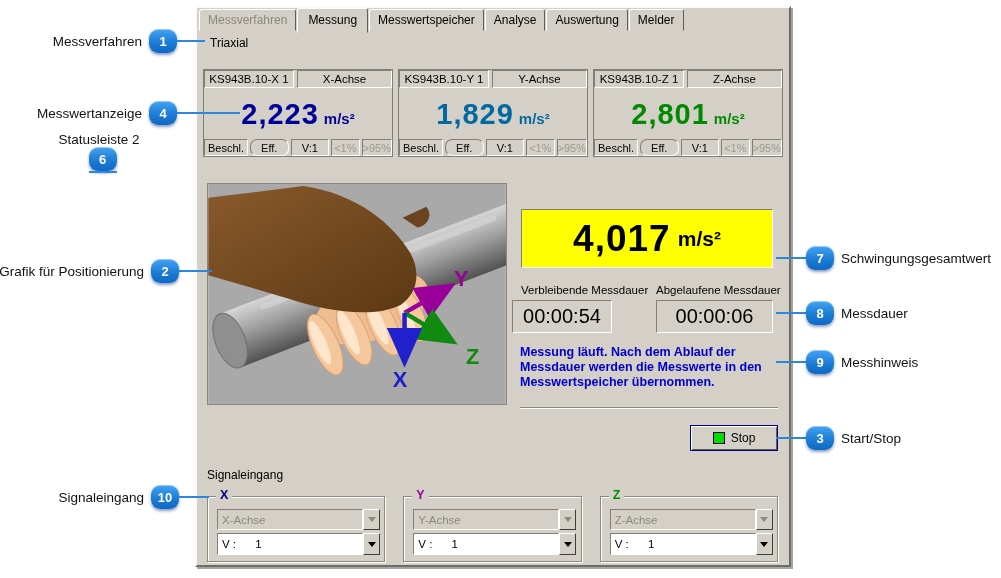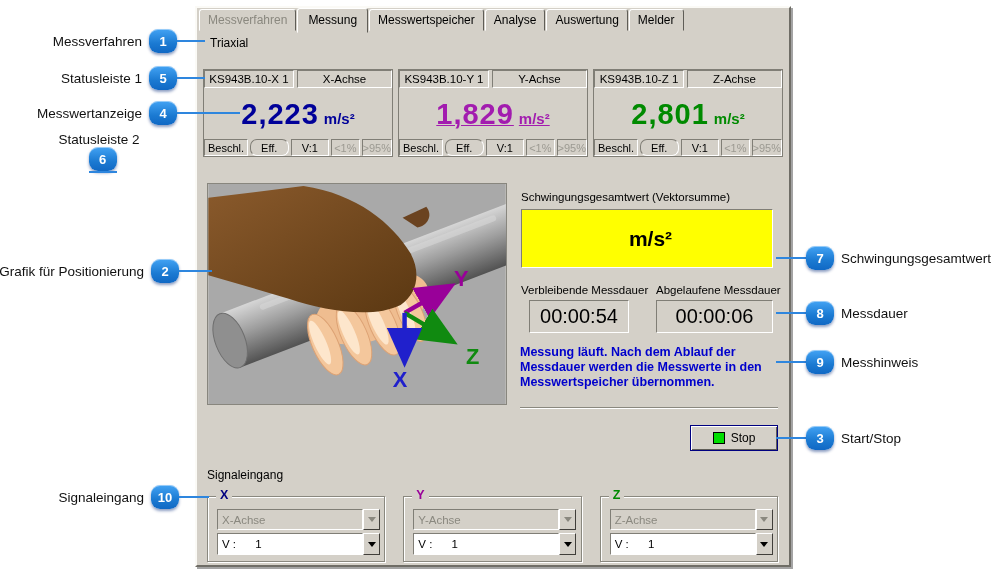--- a/index.html
+++ b/index.html
@@ -22,21 +22,21 @@
 
   
   .channels { position:absolute; left:203px; top:69px; width:580px; display:flex; gap:5px; }
   .panel { flex:1; height:88px; border:1px solid #807e76; display:flex; flex-direction:column; justify-content:space-between; }
   .prow1 { display:flex; gap:3px; height:18px; }
   .pbox { border:1px solid; border-color:#807e76 #fff #fff #807e76; font-size:11.5px; display:flex; align-items:center; justify-content:center; white-space:nowrap; }
   .pbox.sensor { flex:1.02; } .pbox.axis { flex:1.08; }
   .pval { text-align:center; font-weight:bold; line-height:1; padding-top:2px; }
   .pval .num { font-size:29px; letter-spacing:1px;text-align:right; }
   .pval .unit { font-size:15px; margin-left:5px; }
-  .c-x { color:#000099; } .c-y { color:#a21caf;text-decoration:underline; } .c-z { color:#008a00; }
+  .c-x { color:#000099; } .c-y { color:#0369a1; } .c-z { color:#008a00; }
   .prow3 { display:flex; gap:2px; height:17px; }
   .seg { border:1px solid; border-color:#807e76 #fff #fff #807e76; font-size:11px; display:flex; align-items:center; justify-content:center; white-space:nowrap; }
   .seg.s0{flex:4.6;} .seg.s1{flex:4.0;border-radius:7px;} .seg.s2{flex:4.0;} .seg.s3{flex:2.9;} .seg.s4{flex:3.1;}
   .seg.muted { color:#9c9a92; }
 
   
   .graphic { position:absolute; left:207px; top:183px; width:300px; height:222px; border:1px solid #88867e; }
 
   
   .overall-box { position:absolute; left:521px; top:209px; width:252px; height:59px; background:#ffff00;
@@ -194,27 +194,27 @@
     <g>
       <line x1="198" y1="130" x2="240" y2="155" stroke="#108a10" stroke-width="4.5" marker-end="url(#mZ)"></line>
       <text x="260" y="182" font-size="22" font-weight="bold" fill="#108a10">Z</text>
     </g>
     <g>
       <line x1="198" y1="130" x2="198" y2="172" stroke="#2020cc" stroke-width="4.5" marker-end="url(#mX)"></line>
       <text x="186" y="205" font-size="22" font-weight="bold" fill="#2020cc">X</text>
     </g>
   </svg>
 
-  <div class="lbl" style="left:521px; top:191px;">Schwingungsgesamtwert (Vektorsumme)</div>
   <div class="overall-box">
+    <span class="num">4,017</span>
       <span class="unit">m/s²</span>
   </div>
   <div class="lbl" style="left:521px; top:284px;">Verbleibende Messdauer</div>
   <div class="lbl" style="left:656px; top:284px;">Abgelaufene Messdauer</div>
-  <div class="timebox" style="left:529px; width:100px;text-align:center;">00:00:54</div>
+  <div class="timebox" style="left:512px; width:100px;text-align:center;">00:00:54</div>
   <div class="timebox" style="left:656px; width:117px;">00:00:06</div>
   <div class="hint">Messung läuft. Nach dem Ablauf der Messdauer werden die Messwerte in den Messwertspeicher übernommen.</div>
   <div class="sep"></div>
   <div class="stop-btn">
     <span class="stop-ind"></span>
     <span>Stop</span>
   </div>
 
   <div class="lbl" style="left:207px; top:468px; font-size:12px;">Signaleingang</div>
   <div class="groups">
@@ -263,25 +263,20 @@
           </div>
       </div>
     </div>
   </div>
 
   <div class="callout left" style="top:29px; width:205px;">
     <span class="co-label">Messverfahren</span>
     <span class="badge">1</span>
     <span class="co-line" style="width:28px;"></span>
   </div>
-  <div class="callout left" style="top:66px; width:205px;">
-    <span class="co-label">Statusleiste 1</span>
-    <span class="badge">5</span>
-    <span class="co-line" style="width:28px;"></span>
-  </div>
   <div class="callout left" style="top:101px; width:240px;">
     <span class="co-label">Messwertanzeige</span>
     <span class="badge">4</span>
     <span class="co-line" style="width:63px;"></span>
   </div>
   <div class="callout left" style="top:132px; width:205px;flex-direction:column;">
     <span class="co-label">Statusleiste 2</span>
     <span class="badge">6</span>
     <span class="co-line" style="width:28px;"></span>
   </div>

